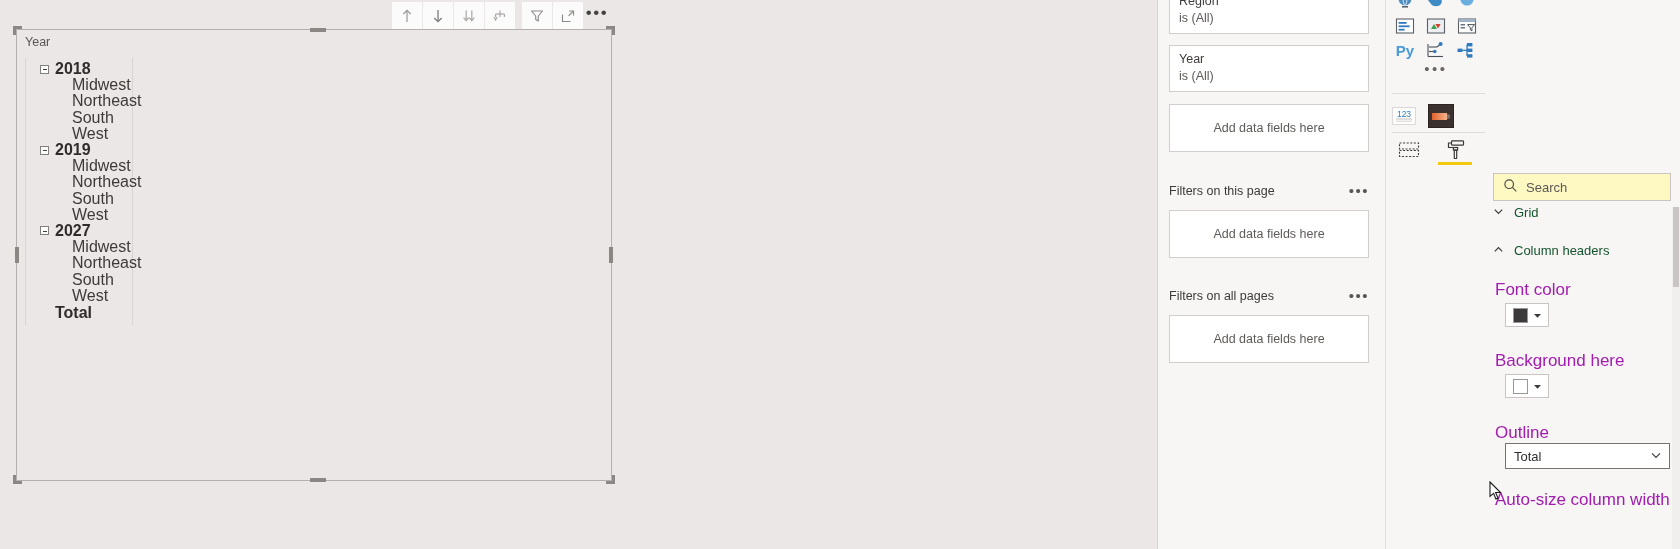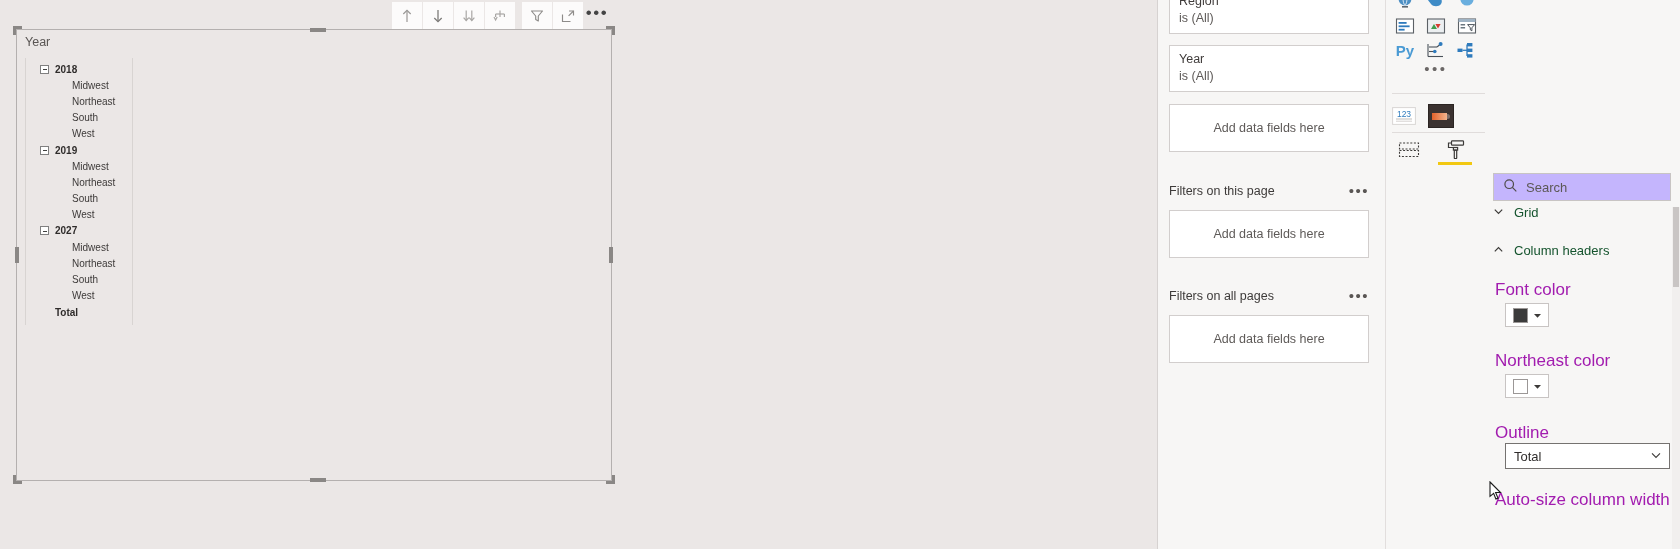--- a/index.html
+++ b/index.html
@@ -71,21 +71,21 @@
     position: absolute; left: 8px; top: 5px;
     font-size: 12.5px; color: #5a5654;
   }
   .matrix-body {
     position: absolute; left: 8px; top: 28px;
     width: 108px;
     border-left: 1px solid #d8d4d2;
     border-right: 1px solid #d8d4d2;
     padding: 3px 0 4px 0;
   }
-  .mrow { display: flex; align-items: center; height: 16.2px; font-size: 10px; }
+  .mrow { display: flex; align-items: center; height: 16.2px; font-size: 16px; }
   .mrow .expander {
     width: 9px; height: 9px; margin-left: 14px; margin-right: 6px;
     border: 1px solid #808080; background: #fff;
     position: relative; flex: none; cursor: pointer;
   }
   .mrow .expander::before {
     content: ""; position: absolute; left: 1.5px; top: 3.5px;
     width: 4px; height: 1px; background: #404040;
   }
   .mrow.group { font-weight: bold; color: #2f2c2b; }
@@ -160,21 +160,21 @@
 
   
   .format-pane {
     position: absolute; left: 1485px; top: 0;
     width: 195px; height: 549px;
     background: #f7f6f5;
   }
   .search-box {
     position: absolute; left: 8px; top: 173px;
     width: 178px; height: 28px;
-    background: #c4b5fd; border: 1px solid #c8c4c3;
+    background: #fef9c3; border: 1px solid #c8c4c3;
     display: flex; align-items: center;
     padding-left: 9px;
     cursor: text;
   }
   .search-box .s-icon { flex: none; margin-right: 8px; }
   .search-box .s-text { font-size: 13px; color: #5c5855; }
 
   .fmt-row { position: absolute; left: 0; width: 195px; }
   .fmt-card-head {
     display: flex; align-items: center;
@@ -533,21 +533,21 @@
     <div class="color-btn" style="position:absolute;left:10px;top:303px;">
       <span class="sw" style="background:#3b3b3b;"></span>
       <span class="car">
         <svg width="9" height="9" viewBox="0 0 9 9">
             <polygon points="1,3 8,3 4.5,6.8" fill="#3c3a38"></polygon>
           </svg>
       </span>
     </div>
 
     <div class="fmt-row" style="top:351px;">
-      <div class="fmt-label">Northeast color</div>
+      <div class="fmt-label">Background here</div>
     </div>
     <div class="color-btn" style="position:absolute;left:10px;top:374px;">
       <span class="sw" style="background:#ffffff;"></span>
       <span class="car">
         <svg width="9" height="9" viewBox="0 0 9 9">
             <polygon points="1,3 8,3 4.5,6.8" fill="#3c3a38"></polygon>
           </svg>
       </span>
     </div>
 

